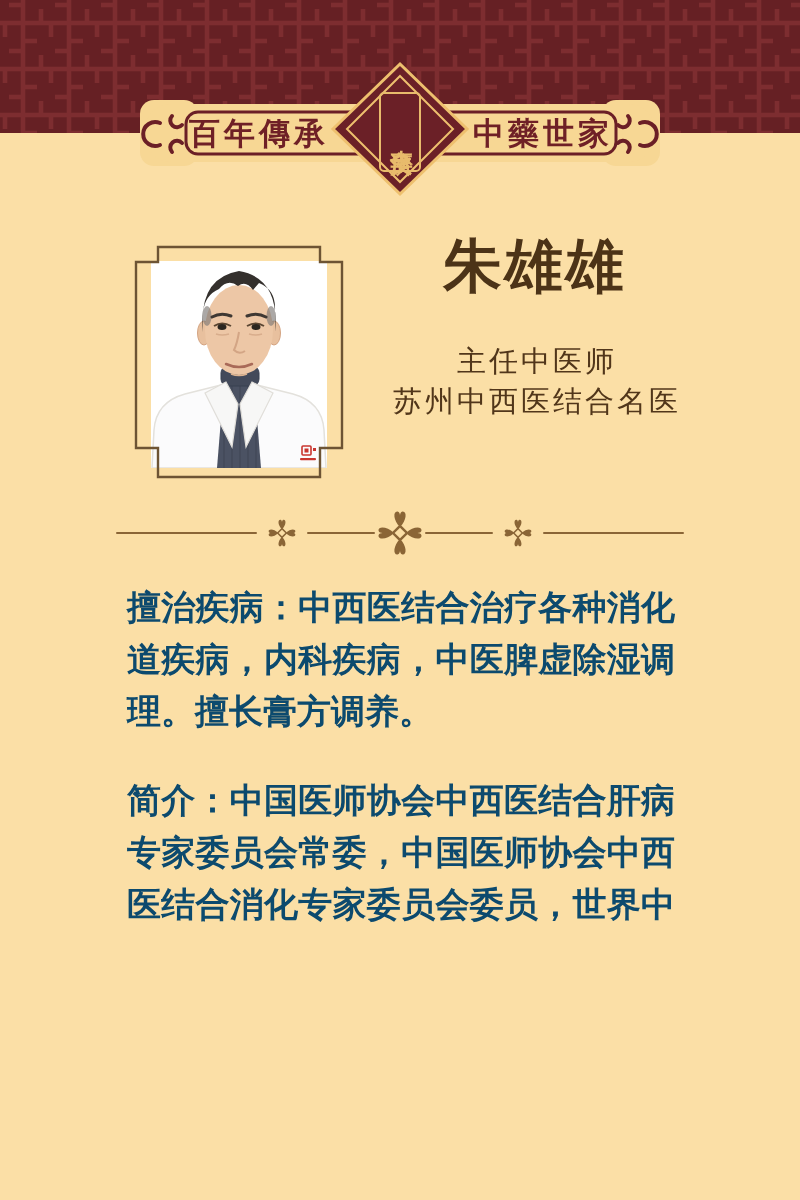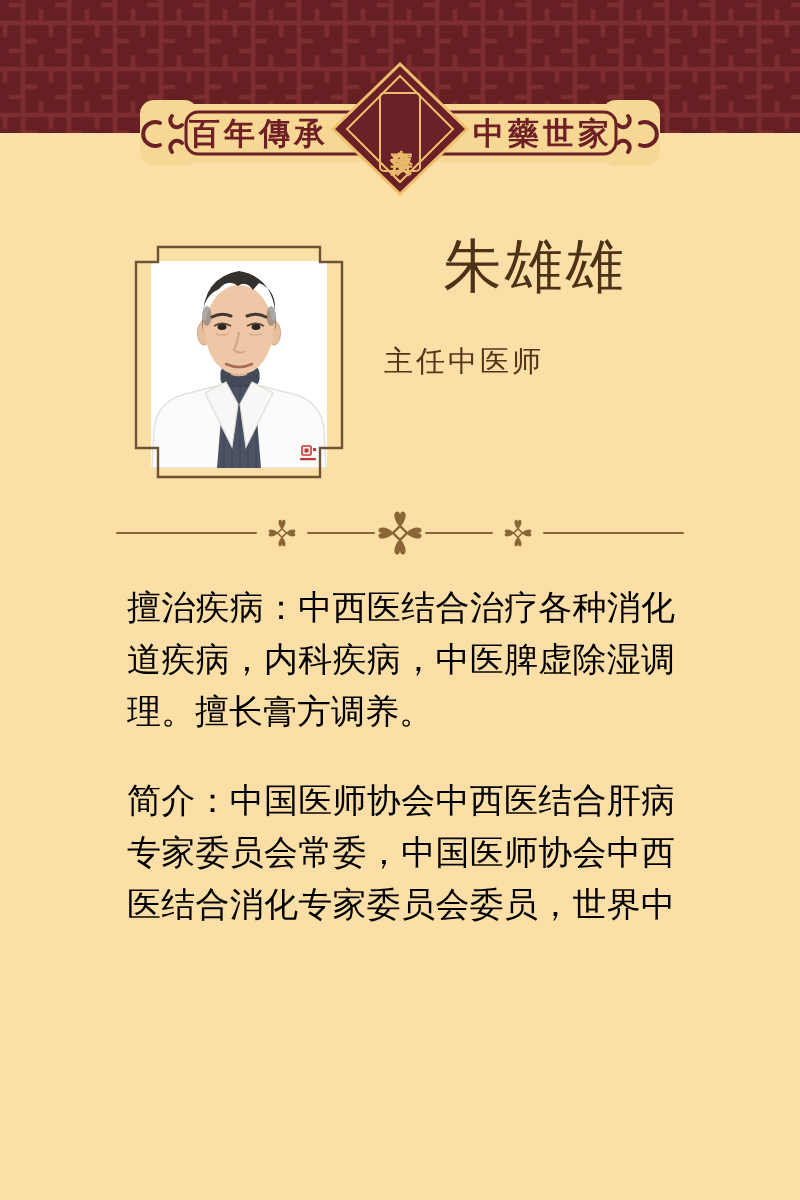--- a/index.html
+++ b/index.html
@@ -13,30 +13,30 @@
   
   .seal{position:absolute;left:379px;top:92px;width:42px;height:80px;
         border:2px solid #e8bb6c;border-radius:5px;box-sizing:border-box;
         writing-mode:vertical-rl;text-orientation:upright;text-align:center;
         font-family:"Liberation Serif",serif;font-weight:bold;font-size:23px;
         line-height:36px;letter-spacing:1px;color:#e8bb6c;}
   
   .photo{position:absolute;left:125px;top:240px;width:225px;height:245px;}
   
   .name{position:absolute;left:404px;top:238px;width:262px;text-align:center;
-        font-family:"Liberation Serif",serif;font-weight:400;font-size:58px;line-height:58px;
+        font-family:"Liberation Serif",serif;font-weight:700;font-size:58px;line-height:58px;
         letter-spacing:3px;color:#4c3317;}
-  .titles{position:absolute;left:384px;top:342px;width:306px;
+  .titles{position:absolute;left:384px;top:342px;width:306px;text-align:center;
         font-family:"Liberation Serif",serif;font-size:29px;line-height:39.5px;
         letter-spacing:3px;color:#51361a;}
   
   .divider{position:absolute;left:0;top:505px;width:800px;height:56px;}
   
   .para{position:absolute;left:127px;width:548px;font-size:34px;line-height:52px;
-        color:#000000;text-align:justify;font-weight:400;}
+        color:#0c4a6e;text-align:justify;font-weight:700;}
   .para.p1{top:581px;}
   .para.p2{top:774px;}
 </style>
 </head>
 <body>
 
 <div class="poster">
 
   <div class="header">
     <svg width="800" height="133">
@@ -138,20 +138,21 @@
         <rect x="300" y="458" width="16" height="2.2" rx="1"></rect>
       </g>
     </g>
 
     <path d="M158,247 H320 V262 H342 V448 H320 V477 H158 V448 H136 V262 H158 Z" fill="none" stroke="#6d5434" stroke-width="2.4"></path>
   </svg>
 
   <div class="name">朱雄雄</div>
   <div class="titles">
     <div>主任中医师</div>
+    <div>苏州中西医结合名医</div>
   </div>
 
   <svg class="divider" viewBox="0 505 800 56">
     <g stroke="#8a6536" stroke-width="2" stroke-linecap="round">
       <path d="M117,533 H256"></path>
         <path d="M308,533 H374"></path>
       <path d="M426,533 H492"></path>
         <path d="M544,533 H683"></path>
     </g>
     <g fill="#8a6536" stroke="#8a6536">

